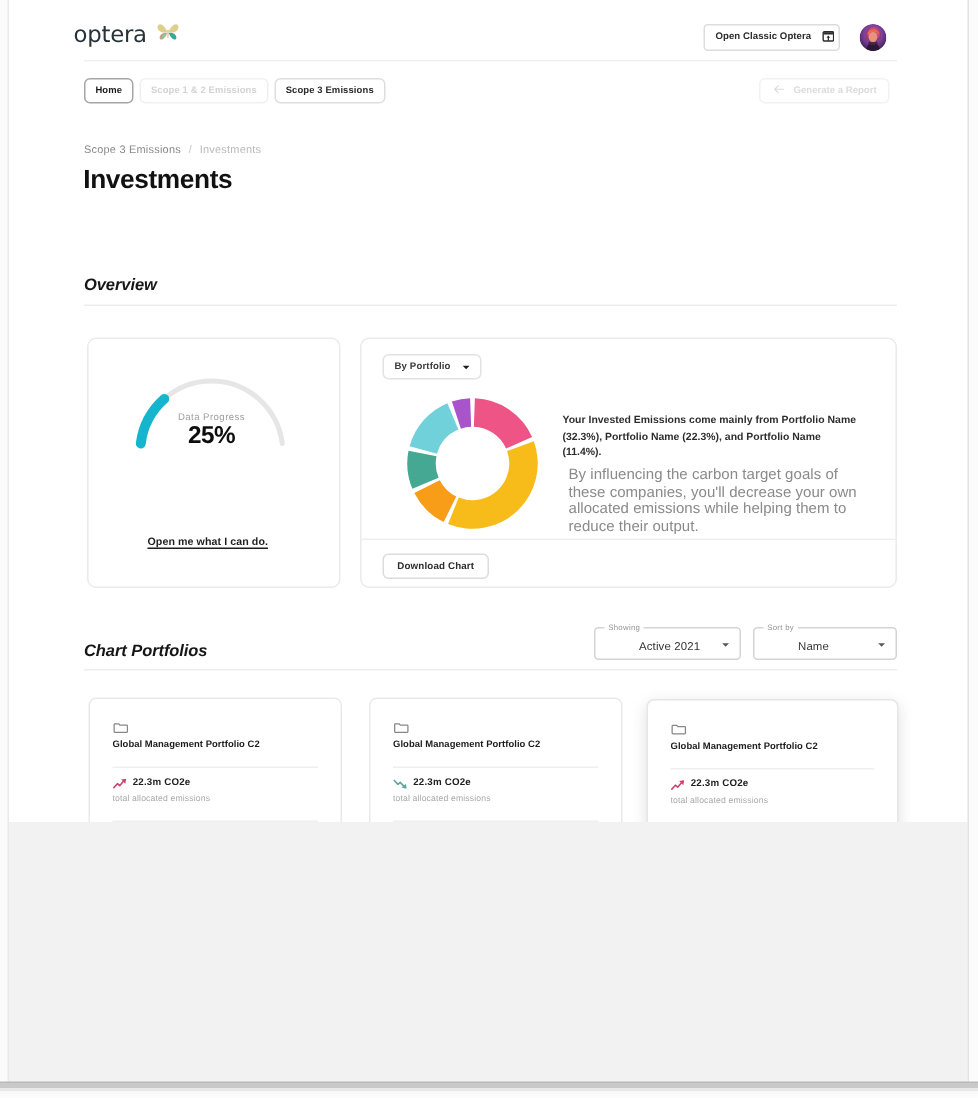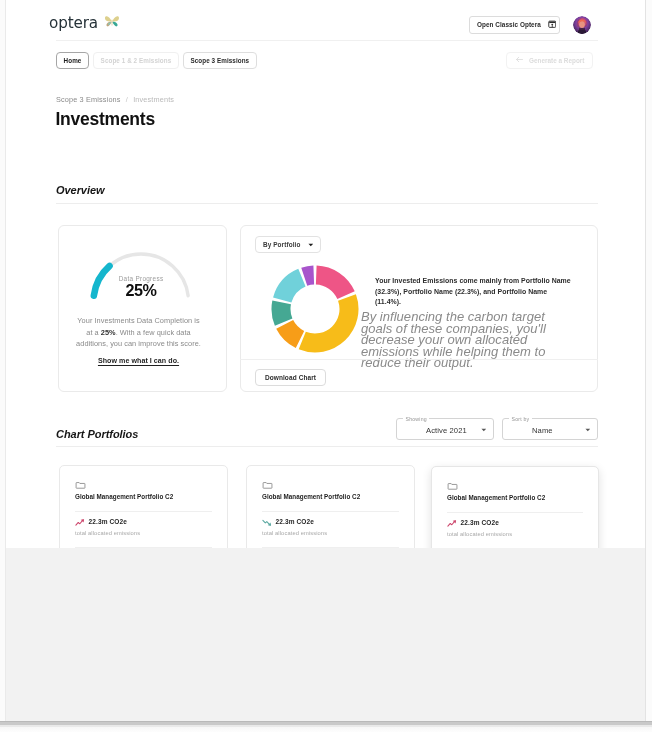--- a/index.html
+++ b/index.html
@@ -48,21 +48,21 @@
   .gauge-cap{position:absolute;left:89px;top:275px;width:104px;text-align:center;font-size:6.4px;color:#9c9c9c;letter-spacing:.3px;}
   .gauge-val{position:absolute;left:89px;top:281px;width:104px;text-align:center;font-size:16.2px;font-weight:700;color:#0e0e0e;letter-spacing:-.4px;}
   .gauge-body{position:absolute;left:74px;top:315px;width:129px;text-align:center;font-size:7.35px;line-height:11.6px;color:#8a8a8a;letter-spacing:.05px;}
   .gauge-body b{color:#333;font-weight:700;}
   .gauge-link{position:absolute;left:72px;top:357px;width:133px;text-align:center;font-size:7.1px;font-weight:700;color:#1f1f1f;text-decoration:underline;text-underline-offset:1.5px;letter-spacing:.05px;}
 
   
   .dd{position:absolute;left:255px;top:236px;height:16.5px;width:66px;border:1px solid #e2e2e2;border-radius:4px;background:#fff;display:flex;align-items:center;justify-content:space-between;padding:0 7px;box-sizing:border-box;font-size:6.4px;font-weight:700;color:#3a3a3a;letter-spacing:.1px;white-space:nowrap;}
   .donut{position:absolute;left:271px;top:265px;width:88px;height:88px;}
   .chart-head{position:absolute;left:375px;top:276px;width:198px;font-size:6.95px;line-height:10.5px;font-weight:700;color:#2d2d2d;letter-spacing:.02px;}
-  .chart-body{position:absolute;left:361px;top:311px;width:196px;font-size:13px;line-height:11.6px;color:#8a8a8a;letter-spacing:.03px;font-style:italic;}
+  .chart-body{position:absolute;left:379px;top:311px;width:196px;font-size:10px;line-height:11.6px;color:#8a8a8a;letter-spacing:.03px;}
   .card-rule{position:absolute;height:1px;background:#efefef;}
   .dl-btn{position:absolute;left:255px;top:369px;height:17px;width:71px;border:1px solid #dcdcdc;border-radius:4px;background:#fff;display:flex;align-items:center;justify-content:center;box-sizing:border-box;font-size:6.5px;font-weight:700;color:#2c2c2c;letter-spacing:.1px;white-space:nowrap;}
 
   
   .sel{position:absolute;height:22px;border:1px solid #d4d4d4;border-radius:3px;background:#fff;box-sizing:border-box;}
   .sel .lab{position:absolute;left:6px;top:-4.5px;background:#fff;padding:0 2.5px;font-size:5.2px;color:#949494;letter-spacing:.2px;line-height:8px;}
   .sel .val{position:absolute;left:5px;top:6.5px;font-size:7.6px;color:#333;letter-spacing:.1px;margin-left:24px;}
   .sel .car{position:absolute;right:7px;top:8px;line-height:0;}
 
   
@@ -154,24 +154,21 @@
   <div class="card" style="left:58px;top:225px;width:169px;height:167px;">
   </div>
   <div class="gauge-wrap">
     <svg viewBox="0 0 104 52" width="104" height="52">
       <path id="gaugeTrack" d="M4.85 45.71 A47.5 47.5 0 0 1 99.15 45.71" fill="none" stroke="#e6e6e6" stroke-width="3.4" stroke-linecap="round"></path>
       <path id="gaugeArc" d="M4.85 45.71 A47.5 47.5 0 0 1 20.53 15.92" fill="none" stroke="#15b6cd" stroke-width="6.6" stroke-linecap="round"></path>
     </svg>
   </div>
   <div class="gauge-cap">Data Progress</div>
   <div class="gauge-val">25%</div>
-  <div class="gauge-body">
-    <span style="white-space:pre-wrap">Your Investments Data Completion is at a </span><b>25%</b><span>. With a few quick data additions, you can improve this score.</span>
-  </div>
-  <div class="gauge-link">Show me what I can do.</div>
+  <div class="gauge-link">Open me what I can do.</div>
 
   <div class="card" style="left:240px;top:225px;width:358px;height:167px;"></div>
   <div class="dd">
     <span>By Portfolio</span>
     <span>
       <svg viewBox="0 0 12 12" width="5.5" height="5.5" style="display:block">
           <path d="M1 4 6 9 11 4z" fill="#1f1f1f"></path>
         </svg>
     </span>
   </div>

